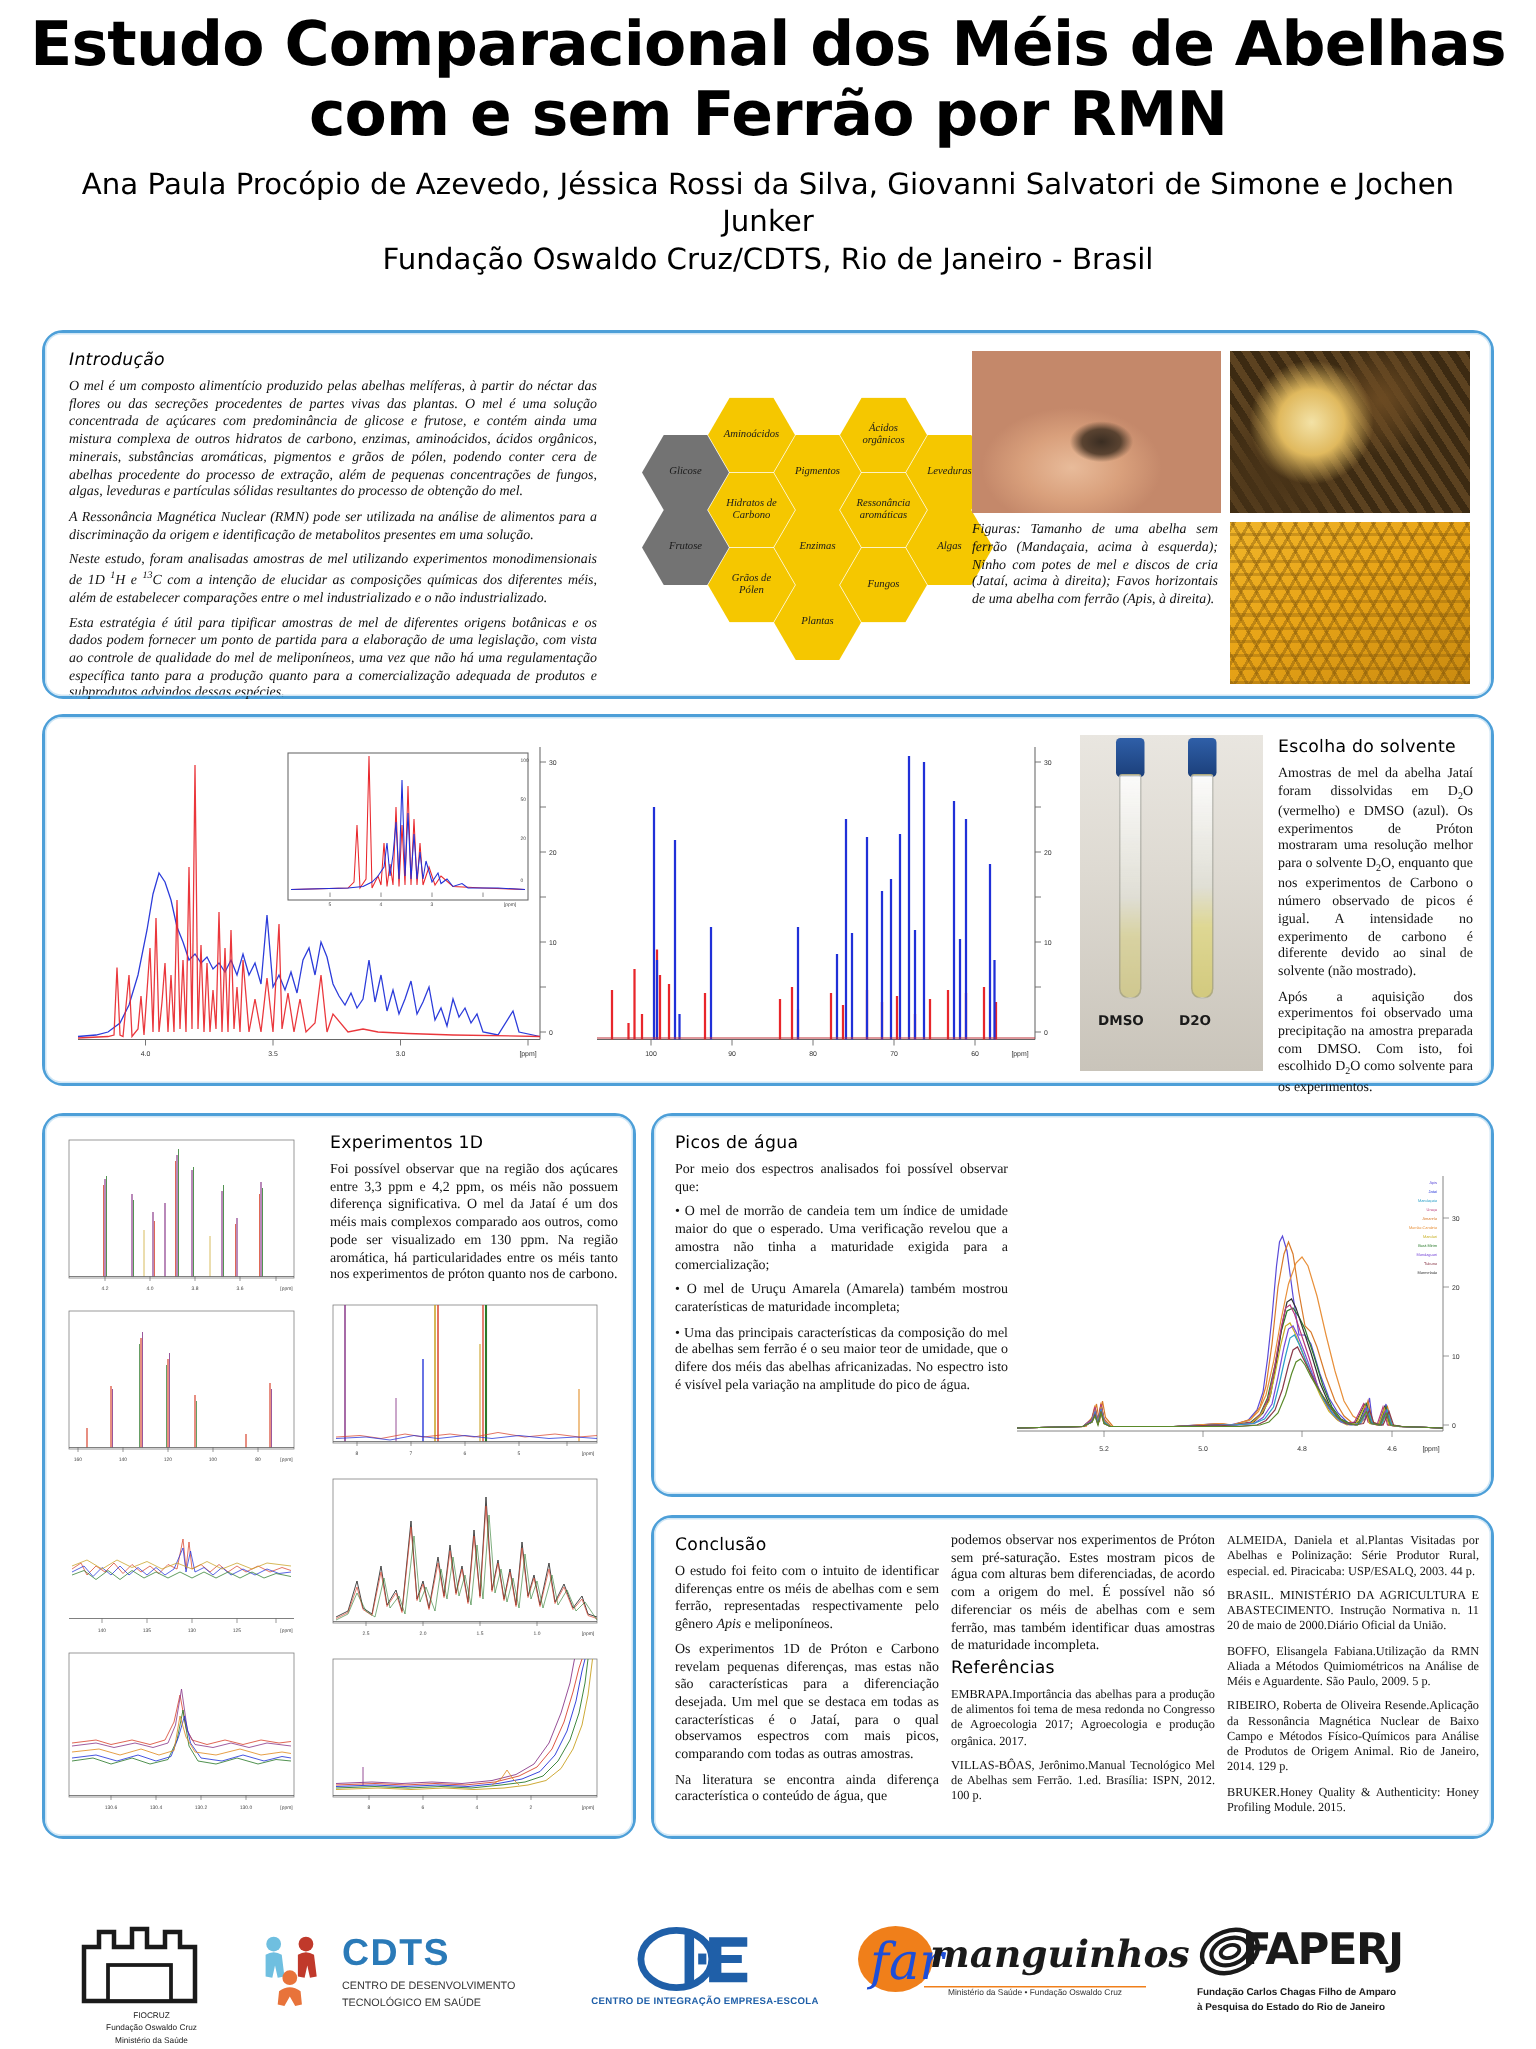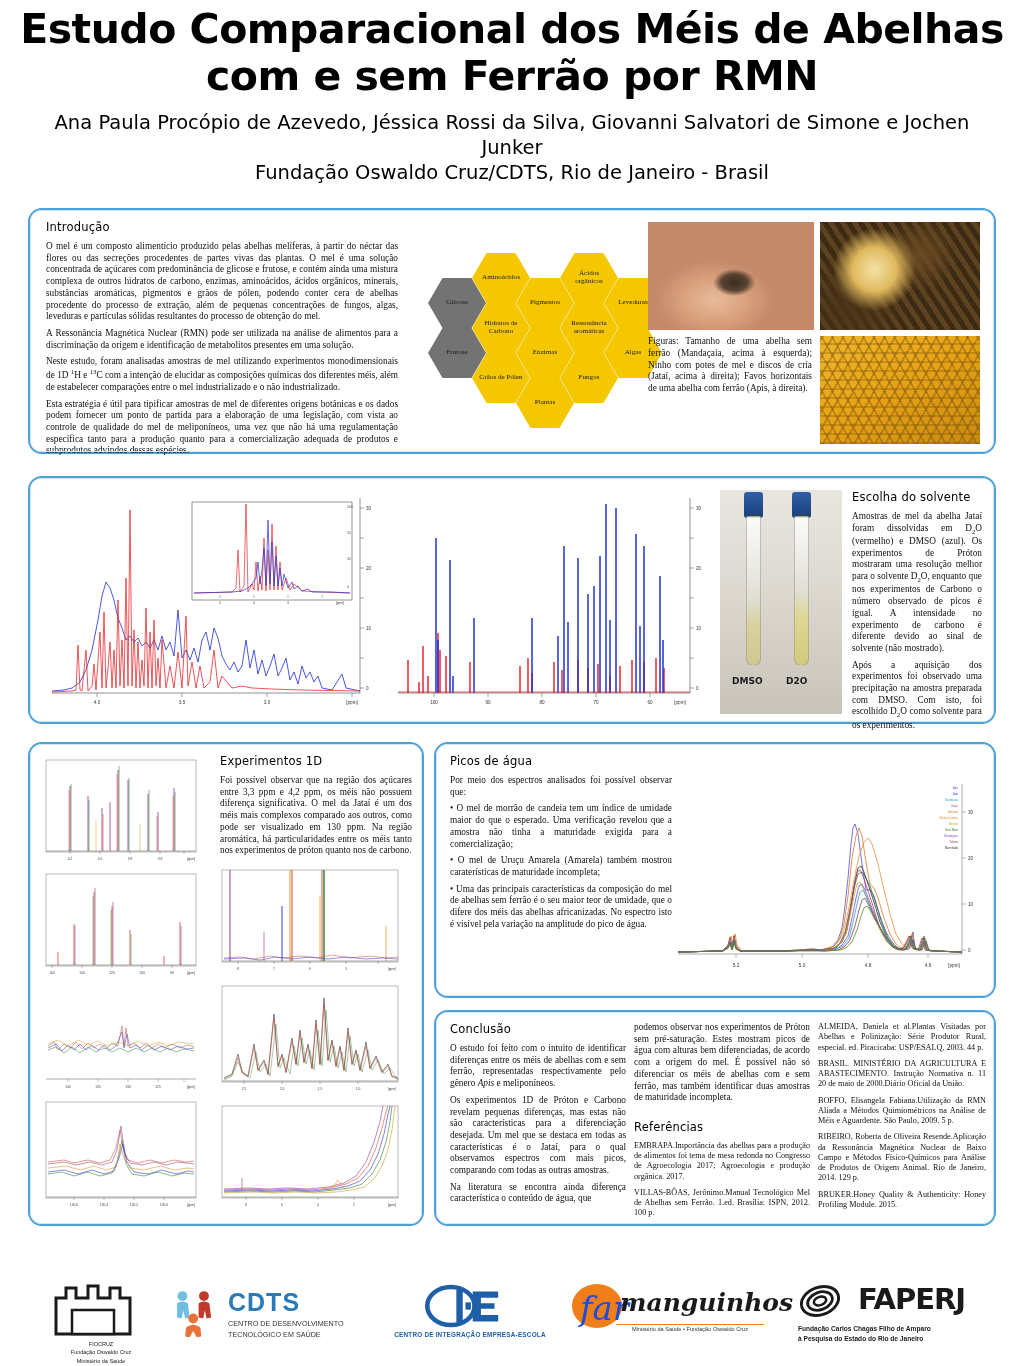--- a/index.html
+++ b/index.html
@@ -121,21 +121,21 @@
 
   <div class="header">
     <div class="title">
       <div>Estudo Comparacional dos Méis de Abelhas</div>
       <div>com e sem Ferrão por RMN</div>
     </div>
     <div class="authors">Ana Paula Procópio de Azevedo, Jéssica Rossi da Silva, Giovanni Salvatori de Simone e Jochen Junker</div>
     <div class="affil">Fundação Oswaldo Cruz/CDTS, Rio de Janeiro - Brasil</div>
   </div>
 
-  <div class="panel" style="left:28px; top:208px; width:968px; height:246px;">
+  <div class="panel" style="left:28px; top:220px; width:968px; height:246px;font-style:italic;">
 
     <div style="position:absolute; left:16px; top:10px; width:352px;">
       <div class="sec-head">Introdução</div>
       <div class="body-text">
         <p>O mel é um composto alimentício produzido pelas abelhas melíferas, à partir do néctar das flores ou das secreções procedentes de partes vivas das plantas. O mel é uma solução concentrada de açúcares com predominância de glicose e frutose, e contém ainda uma mistura complexa de outros hidratos de carbono, enzimas, aminoácidos, ácidos orgânicos, minerais, substâncias aromáticas, pigmentos e grãos de pólen, podendo conter cera de abelhas procedente do processo de extração, além de pequenas concentrações de fungos, algas, leveduras e partículas sólidas resultantes do processo de obtenção do mel.</p>
         <p>A Ressonância Magnética Nuclear (RMN) pode ser utilizada na análise de alimentos para a discriminação da origem e identificação de metabolitos presentes em uma solução.</p>
         <p><span>Neste estudo, foram analisadas amostras de mel utilizando experimentos monodimensionais de </span><span>1D </span><span class="sup">1</span><span>H e </span><span class="sup">13</span><span>C com a intenção de elucidar as composições químicas dos diferentes méis, além de estabelecer comparações entre o mel industrializado e o não industrializado.</span></p>
         <p>Esta estratégia é útil para tipificar amostras de mel de diferentes origens botânicas e os dados podem fornecer um ponto de partida para a elaboração de uma legislação, com vista ao controle de qualidade do mel de meliponíneos, uma vez que não há uma regulamentação específica tanto para a produção quanto para a comercialização adequada de produtos e subprodutos advindos dessas espécies.</p>
       </div>
     </div>
@@ -706,21 +706,21 @@
         <p><span>O estudo foi feito com o intuito de identificar diferenças entre os méis de abelhas com e sem ferrão, representadas respectivamente pelo gênero </span><em>Apis</em><span> e meliponíneos.</span></p>
         <p>Os experimentos 1D de Próton e Carbono revelam pequenas diferenças, mas estas não são características para a diferenciação desejada. Um mel que se destaca em todas as características é o Jataí, para o qual observamos espectros com mais picos, comparando com todas as outras amostras.</p>
         <p>Na literatura se encontra ainda diferença característica o conteúdo de água, que</p>
       </div>
     </div>
 
     <div style="position:absolute; left:198px; top:10px; width:176px;">
       <div class="body-text">
         <p>podemos observar nos experimentos de Próton sem pré-saturação. Estes mostram picos de água com alturas bem diferenciadas, de acordo com a origem do mel. É possível não só diferenciar os méis de abelhas com e sem ferrão, mas também identificar duas amostras de maturidade incompleta.</p>
       </div>
-      <div class="sec-head" style="margin-top:16px;">Referências</div>
+      <div class="sec-head" style="">Referências</div>
       <div class="tiny">
         <p>EMBRAPA.Importância das abelhas para a produção de alimentos foi tema de mesa redonda no Congresso de Agroecologia 2017; Agroecologia e produção orgânica. 2017.</p>
         <p>VILLAS-BÔAS, Jerônimo.Manual Tecnológico Mel de Abelhas sem Ferrão. 1.ed. Brasília: ISPN, 2012. 100 p.</p>
       </div>
     </div>
 
     <div style="position:absolute; left:382px; top:10px; width:168px;">
       <div class="tiny">
         <p>ALMEIDA, Daniela et al.Plantas Visitadas por Abelhas e Polinização: Série Produtor Rural, especial. ed. Piracicaba: USP/ESALQ, 2003. 44 p.</p>
         <p>BRASIL. MINISTÉRIO DA AGRICULTURA E ABASTECIMENTO. Instrução Normativa n. 11 20 de maio de 2000.Diário Oficial da União.</p>
@@ -788,21 +788,21 @@
 
     <div class="logo" style="left:796px; top:8px; width:210px; height:70px;">
       <div style="position:relative; height:42px;">
         <svg viewBox="0 0 52 46" style="width:48px;height:42px;position:absolute;left:0;top:0;">
           <g transform="rotate(-20 26 23)" fill="none" stroke="#1a1a1a">
             <ellipse cx="26" cy="23" rx="21" ry="15" stroke-width="3.2"></ellipse>
             <ellipse cx="26" cy="23" rx="14" ry="9.5" stroke-width="3"></ellipse>
             <ellipse cx="26" cy="23" rx="7" ry="4.5" stroke-width="2.8"></ellipse>
           </g>
         </svg>
-        <div style="position:absolute; left:62px; top:2px; font-family:'DejaVu Sans',sans-serif; font-size:29px; font-weight:700; color:#1a1a1a; letter-spacing:-1px;">FAPERJ</div>
+        <div style="position:absolute; left:32px; top:2px; font-family:'DejaVu Sans',sans-serif; font-size:29px; font-weight:700; color:#1a1a1a; letter-spacing:-1px;">FAPERJ</div>
       </div>
       <div class="logotext" style="font-size:6.6px; font-weight:700; text-align:left; margin-left:2px; line-height:1.45; margin-top:2px;">
         <div>Fundação Carlos Chagas Filho de Amparo</div>
         <div>à Pesquisa do Estado do Rio de Janeiro</div>
       </div>
     </div>
   </div>
 
 </div>
 

